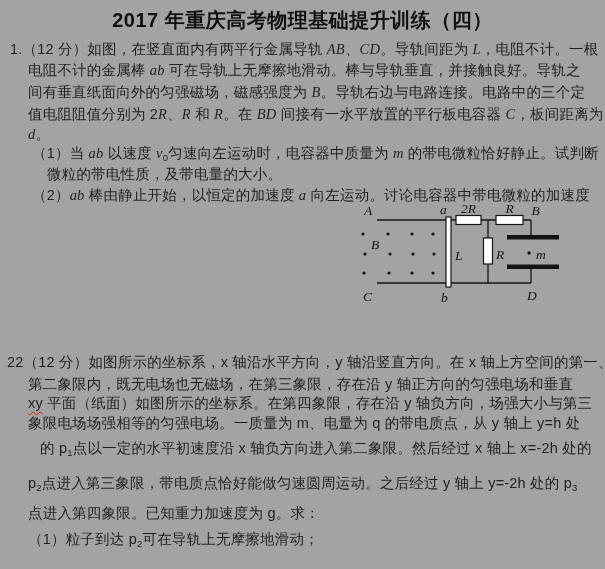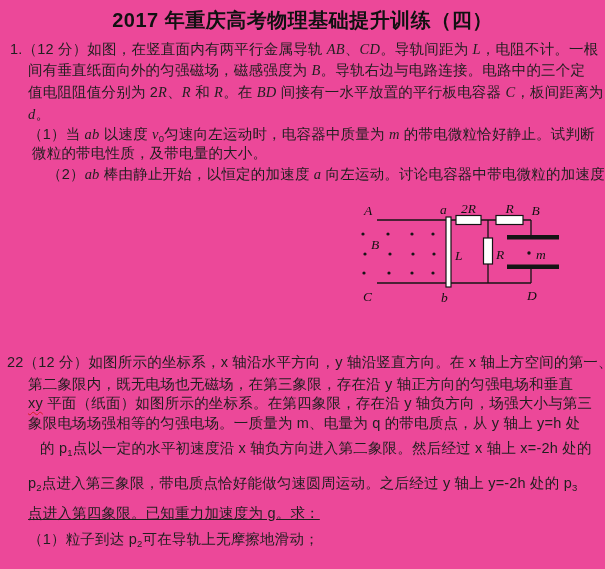--- a/index.html
+++ b/index.html
@@ -1,18 +1,18 @@
 <!DOCTYPE html>
 <html style="--ink: #1f1f1f; --wavy: #cf1f1f; --diag: #141414;"><head>
 <meta charset="utf-8">
 <style>
   :root{ --ink:#1f1f1f; --wavy:#cf1f1f; --diag:#141414; }
   html,body{margin:0;padding:0;}
   body{width:605px;height:569px;background:#ffffff;font-family:"Liberation Sans",sans-serif;color:var(--ink);}
-  .page{position:relative;width:605px;height:569px;background:#ec4899;overflow:hidden;}
+  .page{position:relative;width:605px;height:569px;background:#a3a3a3;overflow:hidden;}
   .title{position:absolute;top:7px;left:0;width:605px;text-align:center;font-size:20px;font-weight:600;letter-spacing:0.5px;color:#111;}
   .qlines{position:absolute;top:0;left:0;width:557px;height:569px;}
   .line{position:absolute;white-space:nowrap;font-size:14.5px;line-height:17px;letter-spacing:0.2px;}
   .line .i{font-family:"Liberation Serif",serif;font-style:italic;}
   .line sub{font-size:9.5px;line-height:0;vertical-align:-3px;}
   .line .wavy{text-decoration:underline;text-decoration-style:wavy;text-decoration-color:var(--wavy);text-decoration-thickness:1px;text-underline-offset:3px;}
   
   #q1-lines .line:nth-child(1){top:41px;left:10px;}
   #q1-lines .line:nth-child(2){top:62px;left:28px;}
   #q1-lines .line:nth-child(3){top:84px;left:28px;}
@@ -22,38 +22,39 @@
   #q1-lines .line:nth-child(7){top:166px;left:47px;text-align:center;}
   #q1-lines .line:nth-child(8){top:187px;left:32px;}
   #q1-lines .line:nth-child(9){top:209px;left:47px;}
   
   #q22-lines .line:nth-child(1){top:354px;left:7px;}
   #q22-lines .line:nth-child(2){top:376px;left:28px;}
   #q22-lines .line:nth-child(3){top:395px;left:28px;}
   #q22-lines .line:nth-child(4){top:415px;left:28px;}
   #q22-lines .line:nth-child(5){top:440px;left:40px;}
   #q22-lines .line:nth-child(6){top:475px;left:28px;}
-  #q22-lines .line:nth-child(7){top:505px;left:28px;text-decoration:underline;}
+  #q22-lines .line:nth-child(7){top:505px;left:28px;}
   #q22-lines .line:nth-child(8){top:531px;left:28px;}
   .diagram{position:absolute;left:338px;top:198px;width:267px;height:112px;}
   .diagram svg{display:block;}
   .wire{stroke:var(--diag);stroke-width:1.3;fill:none;}
   .box{fill:#ffffff;stroke:var(--diag);stroke-width:1.2;}
   .plate{fill:var(--diag);stroke:none;}
   .dot{fill:var(--diag);stroke:none;}
   .lbl{font-family:"Liberation Serif",serif;font-style:italic;font-size:13.5px;fill:#111;}
 </style>
 </head>
 <body>
 
 <div class="page">
   <div class="title">2017 年重庆高考物理基础提升训练（四）</div>
 
   <div id="q1-lines" class="qlines">
       <div class="line"><span>1.（12 分）如图，在竖直面内有两平行金属导轨 </span><span class="i">AB</span><span>、</span><span class="i">CD</span><span>。导轨间距为 </span><span class="i">L</span><span>，电阻不计。一根</span></div>
+      <div class="line"><span>电阻不计的金属棒 </span><span class="i">ab</span><span> 可在导轨上无摩擦地滑动。棒与导轨垂直，并接触良好。导轨之</span></div>
       <div class="line"><span>间有垂直纸面向外的匀强磁场，磁感强度为 </span><span class="i">B</span><span>。导轨右边与电路连接。电路中的三个定</span></div>
       <div class="line"><span>值电阻阻值分别为 2</span><span class="i">R</span><span>、</span><span class="i">R</span><span> 和 </span><span class="i">R</span><span>。在 </span><span class="i">BD</span><span> 间接有一水平放置的平行板电容器 </span><span class="i">C</span><span>，板间距离为</span></div>
       <div class="line"><span class="i">d</span><span>。</span></div>
       <div class="line"><span>（1）当 </span><span class="i">ab</span><span> 以速度 </span><span class="i">v</span><sub>0</sub><span>匀速向左运动时，电容器中质量为 </span><span class="i">m</span><span> 的带电微粒恰好静止。试判断</span></div>
       <div class="line"><span>微粒的带电性质，及带电量的大小。</span></div>
       <div class="line"><span>（2）</span><span class="i">ab</span><span> 棒由静止开始，以恒定的加速度 </span><span class="i">a</span><span> 向左运动。讨论电容器中带电微粒的加速度</span></div>
     </div>
   <div id="q22-lines" class="qlines">
       <div class="line"><span>22（12 分）如图所示的坐标系，x 轴沿水平方向，y 轴沿竖直方向。在 x 轴上方空间的第一、</span></div>
       <div class="line"><span>第二象限内，既无电场也无磁场，在第三象限，存在沿 y 轴正方向的匀强电场和垂直</span></div>

